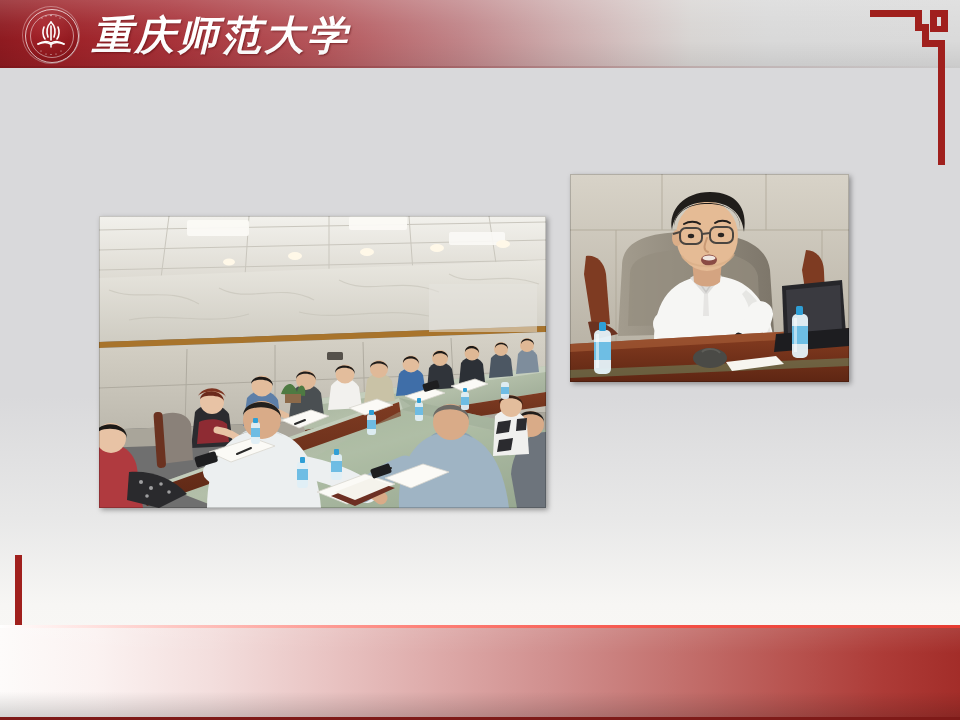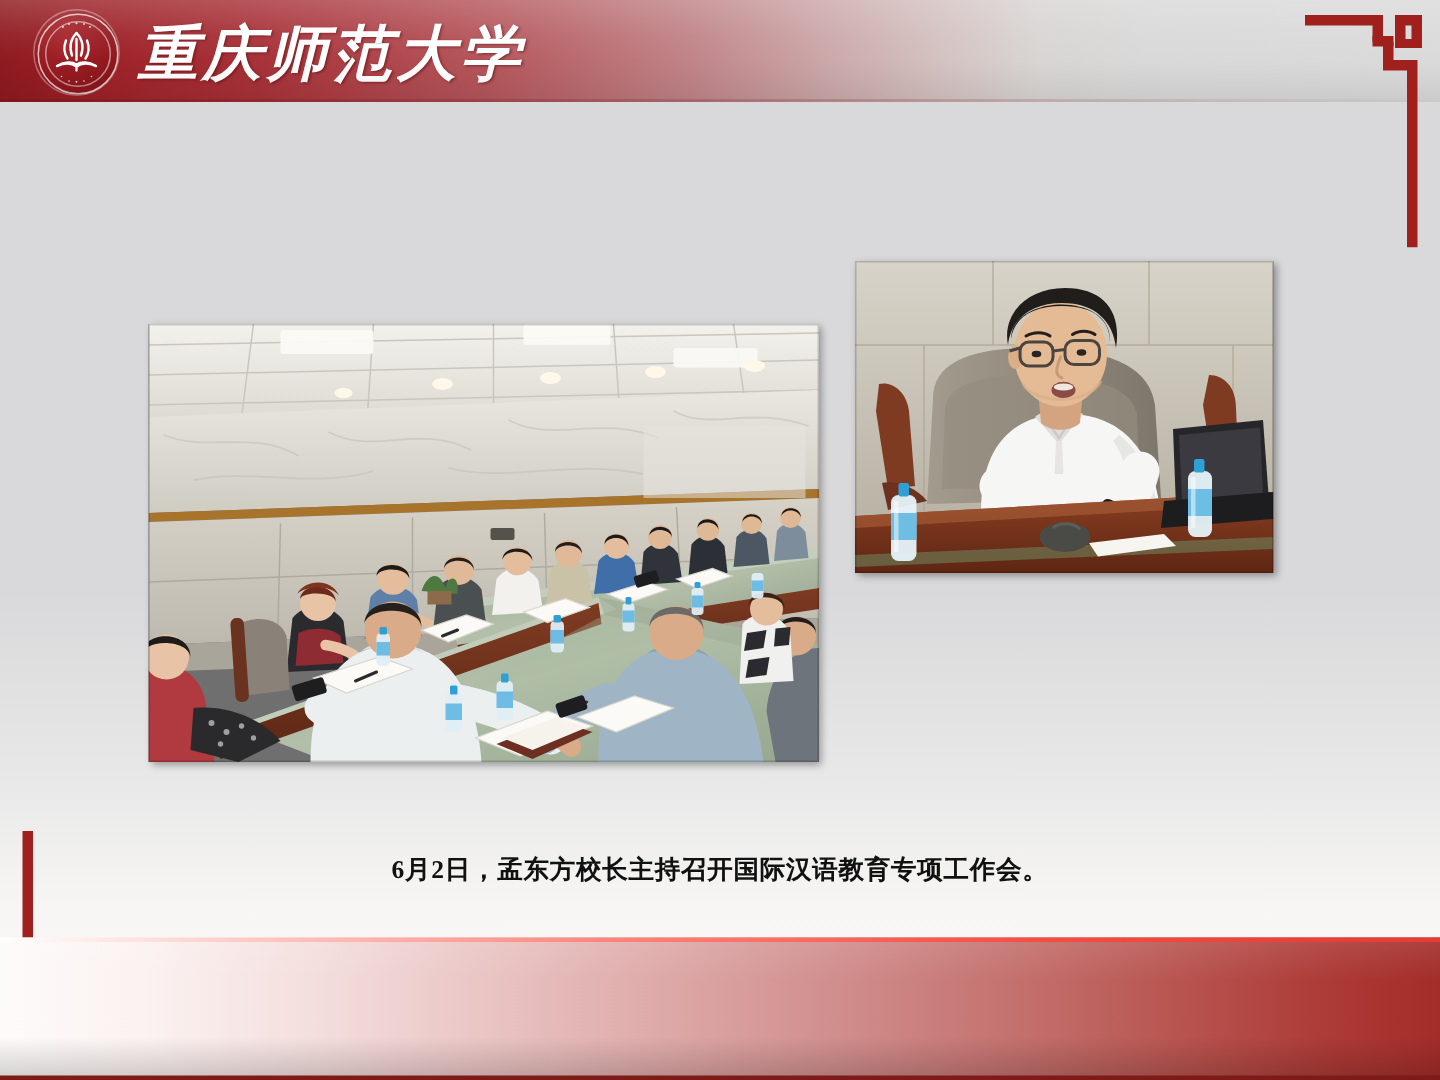--- a/index.html
+++ b/index.html
@@ -551,21 +551,20 @@
         <rect x="0" y="0" width="16" height="44" rx="5" fill="#e6f3fa" opacity="0.95"></rect>
         <rect x="0" y="12" width="16" height="18" fill="#59b6e2" opacity="0.85"></rect>
         <rect x="4" y="-8" width="7" height="9" rx="1.5" fill="#2f9fd6"></rect>
         <rect x="2" y="4" width="3" height="34" fill="#ffffff" opacity="0.5"></rect>
       </g>
 
       <rect x="0" y="0" width="279" height="208" fill="none" stroke="rgba(0,0,0,0.18)" stroke-width="2"></rect>
     </svg>
   </div>
 
-  <div class="caption">6月2日，孟东方校长主持召开国际汉语教育专项工作会。</div>
 
   <div class="corner-bl">
     <svg width="78" height="145" viewBox="0 0 78 145">
       <g fill="#a0201d">
 
         <rect x="3" y="0" width="7" height="112"></rect>
 
         <rect x="3" y="106" width="22" height="7"></rect>
         <rect x="18" y="106" width="7" height="18"></rect>
         <rect x="18" y="118" width="16" height="7"></rect>

